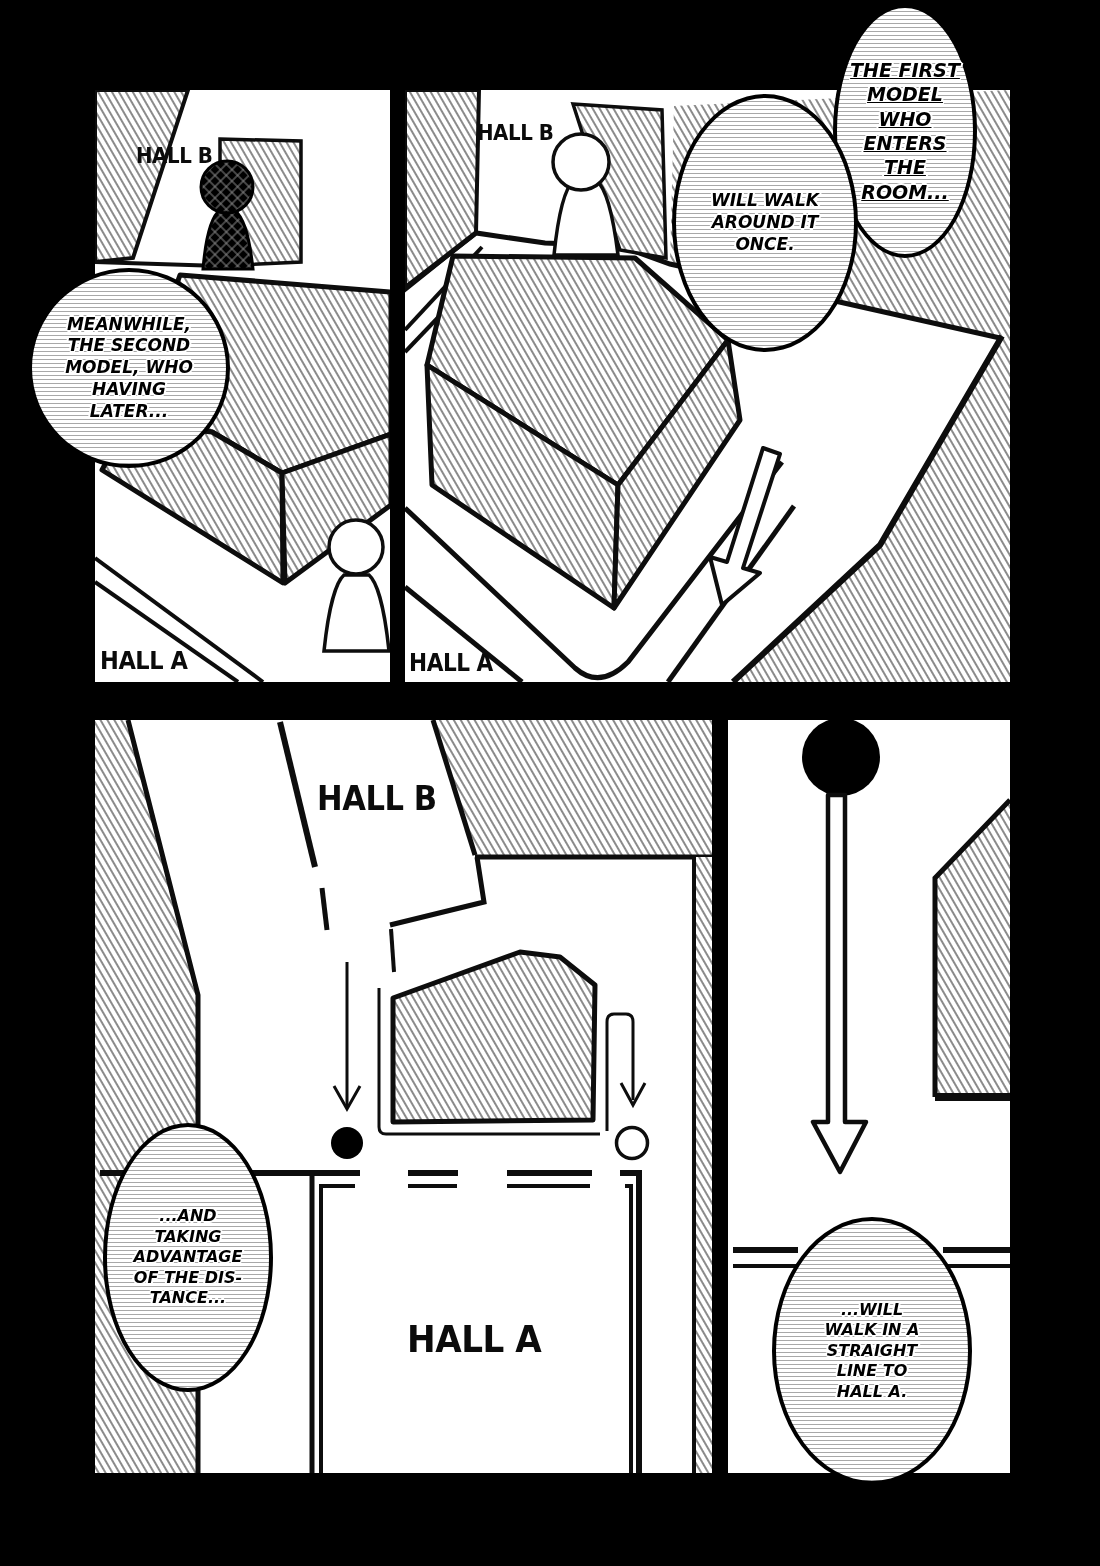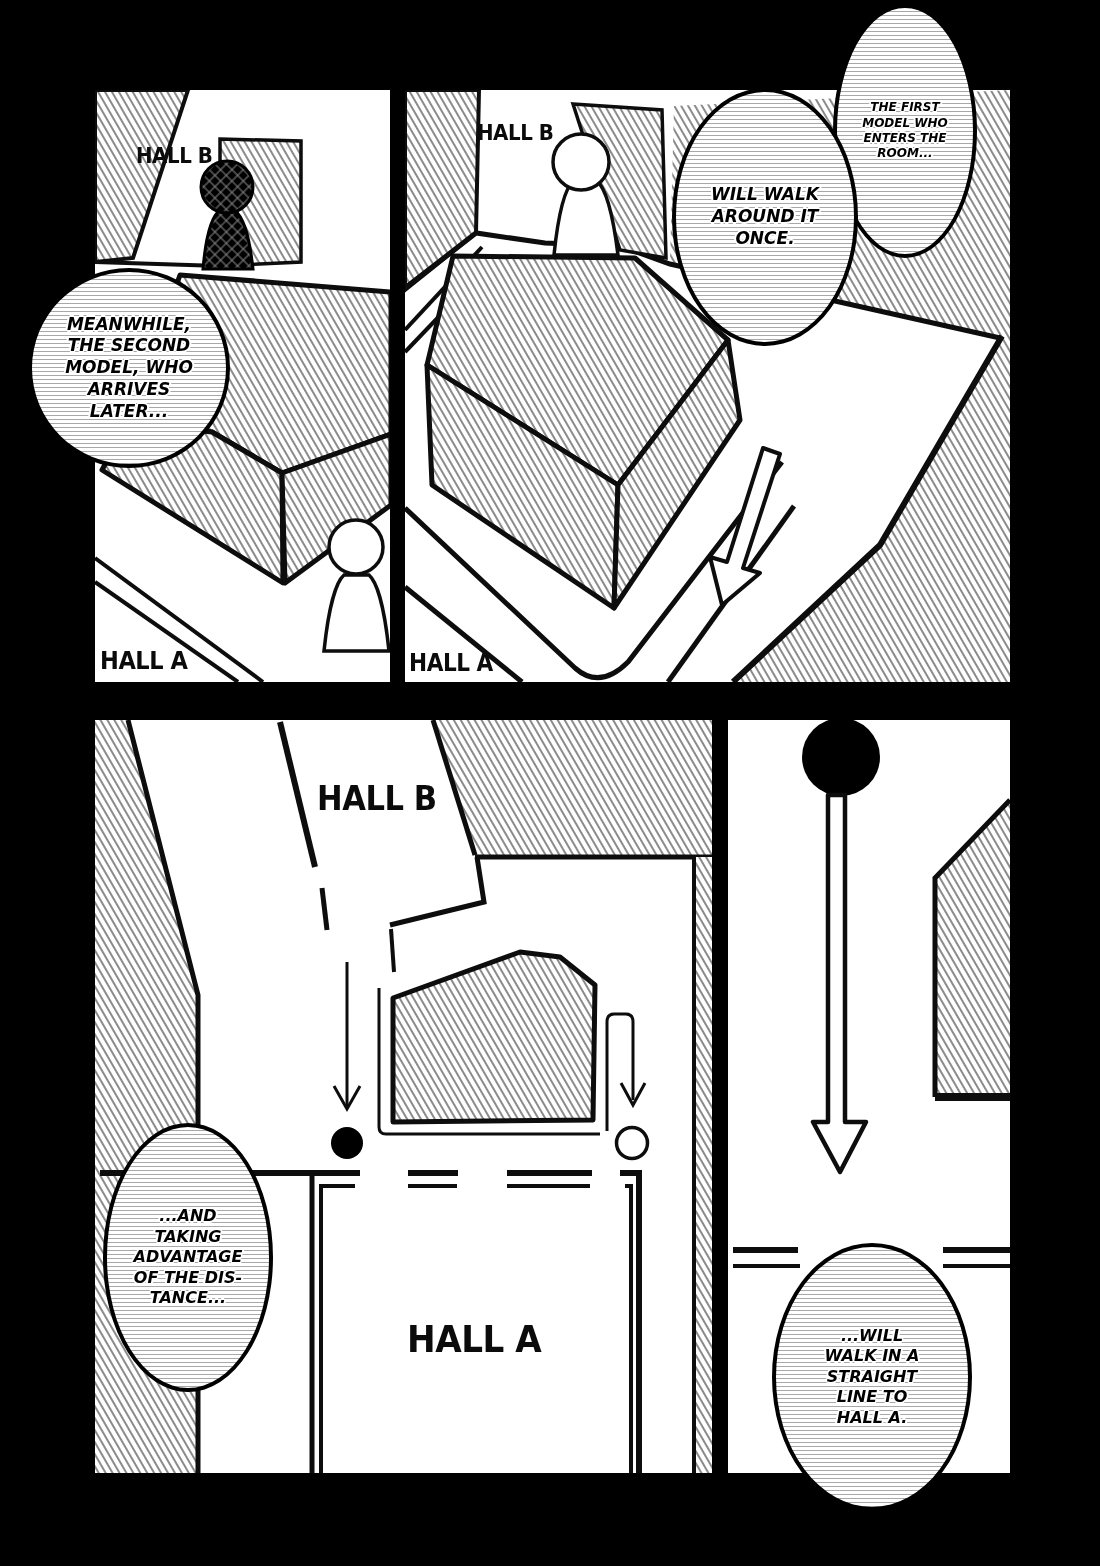--- a/index.html
+++ b/index.html
@@ -141,28 +141,28 @@
   </div>
 
   <div class="hall-label" style="left:136px;top:143px;font-size:22px;">HALL B</div>
   <div class="hall-label" style="left:100px;top:646px;font-size:25px;">HALL A</div>
   <div class="hall-label" style="left:477px;top:120px;font-size:22px;">HALL B</div>
   <div class="hall-label" style="left:409px;top:649px;font-size:24px;">HALL A</div>
   <div class="hall-label" style="left:317px;top:778px;font-size:34px;">HALL B</div>
   <div class="hall-label" style="left:407px;top:1317px;font-size:38px;">HALL A</div>
 
   <div class="bubble" style="left:28px;top:268px;width:202px;height:200px;">
-    <span class="txt" style="font-size:17px;width:158px;">MEANWHILE, THE SECOND MODEL, WHO ARRIVES LATER...</span>
+    <span class="txt" style="font-size:17px;width:158px;">MEANWHILE, THE SECOND MODEL, WHO HAVING LATER...</span>
   </div>
   <div class="bubble" style="left:833px;top:4px;width:144px;height:254px;">
-    <span class="txt" style="font-size:12px;width:120px;">THE FIRST MODEL WHO ENTERS THE ROOM...</span>
+    <span class="txt" style="font-size:19px;width:120px;text-decoration:underline;">THE FIRST MODEL WHO ENTERS THE ROOM...</span>
   </div>
-  <div class="bubble" style="left:672px;top:88px;width:186px;height:258px;">
+  <div class="bubble" style="left:672px;top:94px;width:186px;height:258px;">
     <span class="txt" style="font-size:17px;width:150px;">WILL WALK AROUND IT ONCE.</span>
   </div>
   <div class="bubble" style="left:103px;top:1123px;width:170px;height:269px;">
     <span class="txt" style="font-size:16px;width:112px;">...AND TAKING ADVANTAGE OF THE DIS-TANCE...</span>
   </div>
-  <div class="bubble" style="left:772px;top:1243px;width:200px;height:268px;">
+  <div class="bubble" style="left:772px;top:1217px;width:200px;height:268px;">
     <span class="txt" style="font-size:16px;width:102px;">...WILL WALK IN A STRAIGHT LINE TO HALL A.</span>
   </div>
 
 </div>
 
 </body></html>

